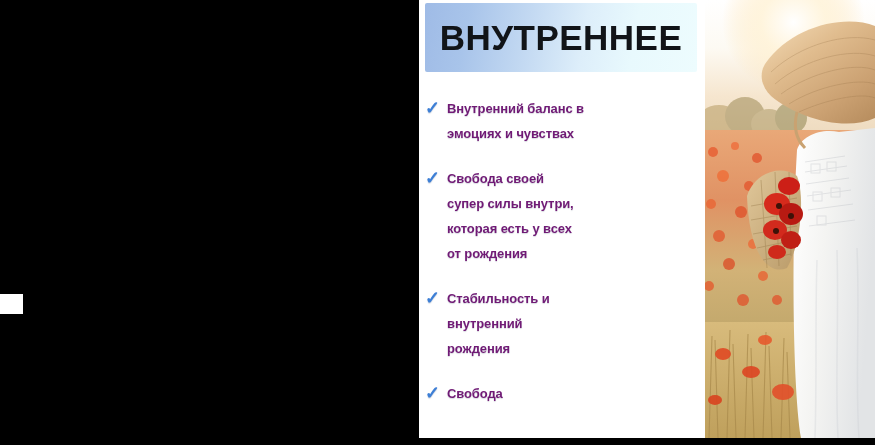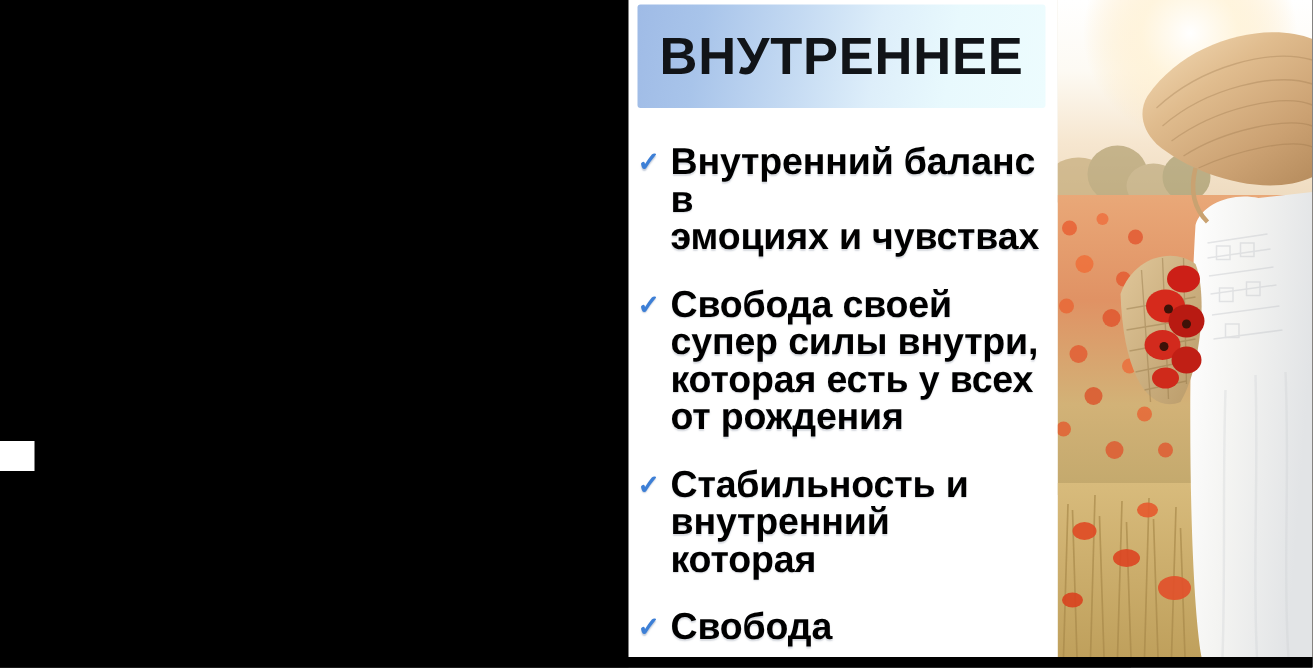--- a/index.html
+++ b/index.html
@@ -97,23 +97,23 @@
     line-height: 25px;
     color: #3d7fd6;
     font-weight: bold;
     text-align: left;
     text-shadow: 0 1px 1px rgba(120,140,170,0.45);
   }
   .bullet-text {
     flex: 1 1 auto;
     font-family: "Liberation Sans", sans-serif;
     font-weight: bold;
-    font-size: 25px;
+    font-size: 13px;
     line-height: 25px;
-    color: #000000;
+    color: #701a75;
     letter-spacing: -0.1px;
     text-shadow: 0 1px 1px rgba(140,150,165,0.35);
     white-space: pre-line;
   }
 
   
   .photo {
     position: absolute;
     left: 286px;
     top: 0;
@@ -161,21 +161,21 @@
         <span class="bullet-text">Свобода своей
 супер силы внутри,
 которая есть у всех
 от рождения</span>
       </div>
 
       <div class="bullet-item">
         <span class="check-icon">✓</span>
         <span class="bullet-text">Стабильность и
 внутренний
-которая</span>
+рождения</span>
       </div>
 
       <div class="bullet-item">
         <span class="check-icon">✓</span>
         <span class="bullet-text">Свобода</span>
       </div>
 
     </div>
 
     <div class="photo">

